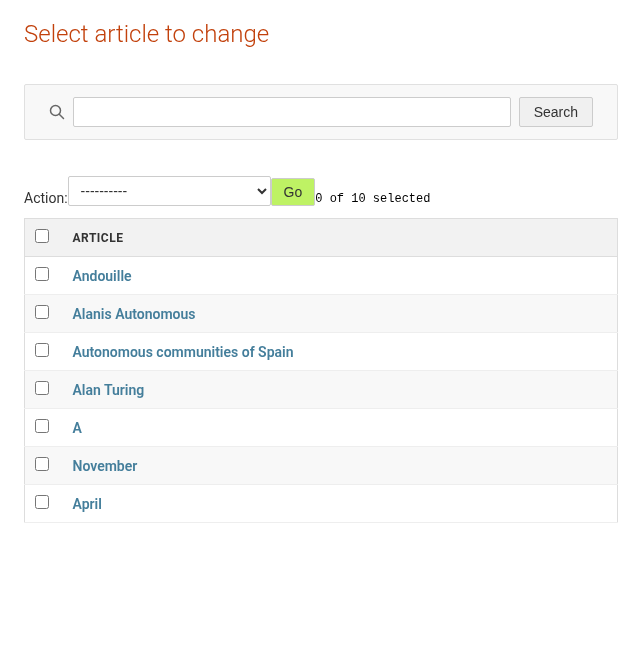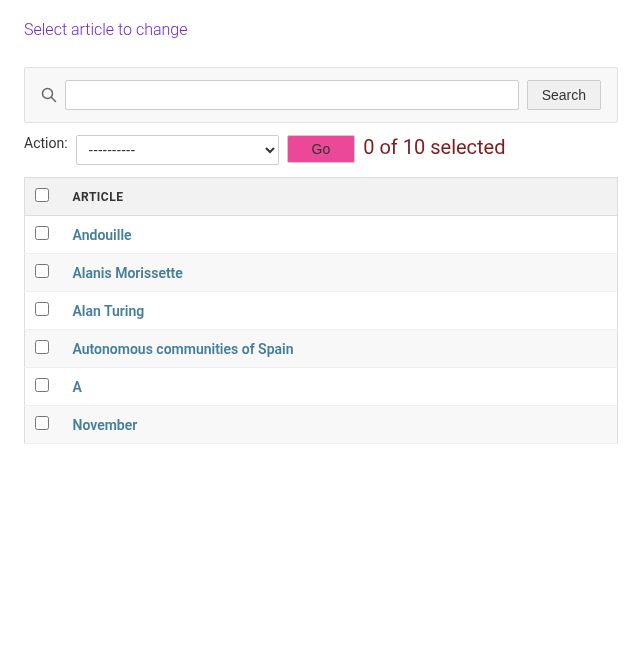--- a/index.html
+++ b/index.html
@@ -12,32 +12,32 @@
       font-family: -apple-system, BlinkMacSystemFont, "Segoe UI", Roboto, Arial, sans-serif;
       font-size: 14px;
       color: #333;
       background: #fff;
       padding: 20px 24px;
       width: 642px;
       min-height: 665px;
     }
 
     .page-title {
-      font-size: 16px;
+      font-size: 24px;
       font-weight: 300;
-      color: #6d28d9;
-      margin-bottom: 28px;
+      color: #c2410c;
+      margin-bottom: 36px;
     }
 
     .search-bar {
       display: flex;
       align-items: center;
       gap: 8px;
-      margin-bottom: 12px;
-      padding: 12px 16px;
+      margin-bottom: 36px;
+      padding: 12px 24px;
       background: #f8f8f8;
       border: 1px solid #e0e0e0;
       border-radius: 2px;
     }
 
     .search-icon-wrap {
       color: #666;
       font-size: 16px;
       display: flex;
       align-items: center;
@@ -57,54 +57,54 @@
       border: 1px solid #ccc;
       padding: 6px 14px;
       font-size: 14px;
       cursor: pointer;
       border-radius: 2px;
       color: #333;
     }
 
     .action-bar {
       display: flex;
-      align-items: flex-start;
-      gap: 8px;
+      align-items: flex-end;
       margin-bottom: 12px;
     }
 
     .action-label {
       font-size: 14px;
       color: #333;
     }
 
     .action-select {
       padding: 5px 28px 5px 8px;
       font-size: 14px;
       border: 1px solid #ccc;
       border-radius: 2px;
       background: #fff;
       appearance: auto;
       min-width: 160px;
       color: #333;
     }
 
     .go-button {
-      background: #ec4899;
-      border: 1px solid #ccc;
-      padding: 5px 24px;
+      background: #bef264;
+      border: 1px solid #ccc;
+      padding: 5px 12px;
       font-size: 14px;
       cursor: pointer;
       border-radius: 2px;
       color: #333;
     }
 
     .selection-count {
-      font-size: 20px;
-      color: #7f1d1d;
+      font-size: 12px;
+      color: #000000;
+      font-family: Liberation Mono, monospace;
     }
 
     .article-table {
       width: 100%;
       border-collapse: collapse;
       border: 1px solid #ddd;
     }
 
     .article-table thead tr {
       background: #f2f2f2;
@@ -196,32 +196,36 @@
     </tr>
   </thead>
   <tbody id="table-body">
 
   <tr>
         <td class="check-col"><input type="checkbox" style=""></td>
         <td><a href="#" class="article-link">Andouille</a></td>
       </tr>
       <tr>
         <td class="check-col"><input type="checkbox" style=""></td>
-        <td><a href="#" class="article-link">Alanis Morissette</a></td>
+        <td><a href="#" class="article-link">Alanis Autonomous</a></td>
+      </tr>
+      <tr>
+        <td class="check-col"><input type="checkbox" style=""></td>
+        <td><a href="#" class="article-link">Autonomous communities of Spain</a></td>
       </tr>
       <tr>
         <td class="check-col"><input type="checkbox" style=""></td>
         <td><a href="#" class="article-link">Alan Turing</a></td>
       </tr>
       <tr>
         <td class="check-col"><input type="checkbox" style=""></td>
-        <td><a href="#" class="article-link">Autonomous communities of Spain</a></td>
-      </tr>
-      <tr>
-        <td class="check-col"><input type="checkbox" style=""></td>
         <td><a href="#" class="article-link">A</a></td>
       </tr>
       <tr>
         <td class="check-col"><input type="checkbox" style=""></td>
         <td><a href="#" class="article-link">November</a></td>
+      </tr>
+      <tr>
+        <td class="check-col"><input type="checkbox" style=""></td>
+        <td><a href="#" class="article-link">April</a></td>
       </tr>
     </tbody>
 </table>
 
 </body></html>

